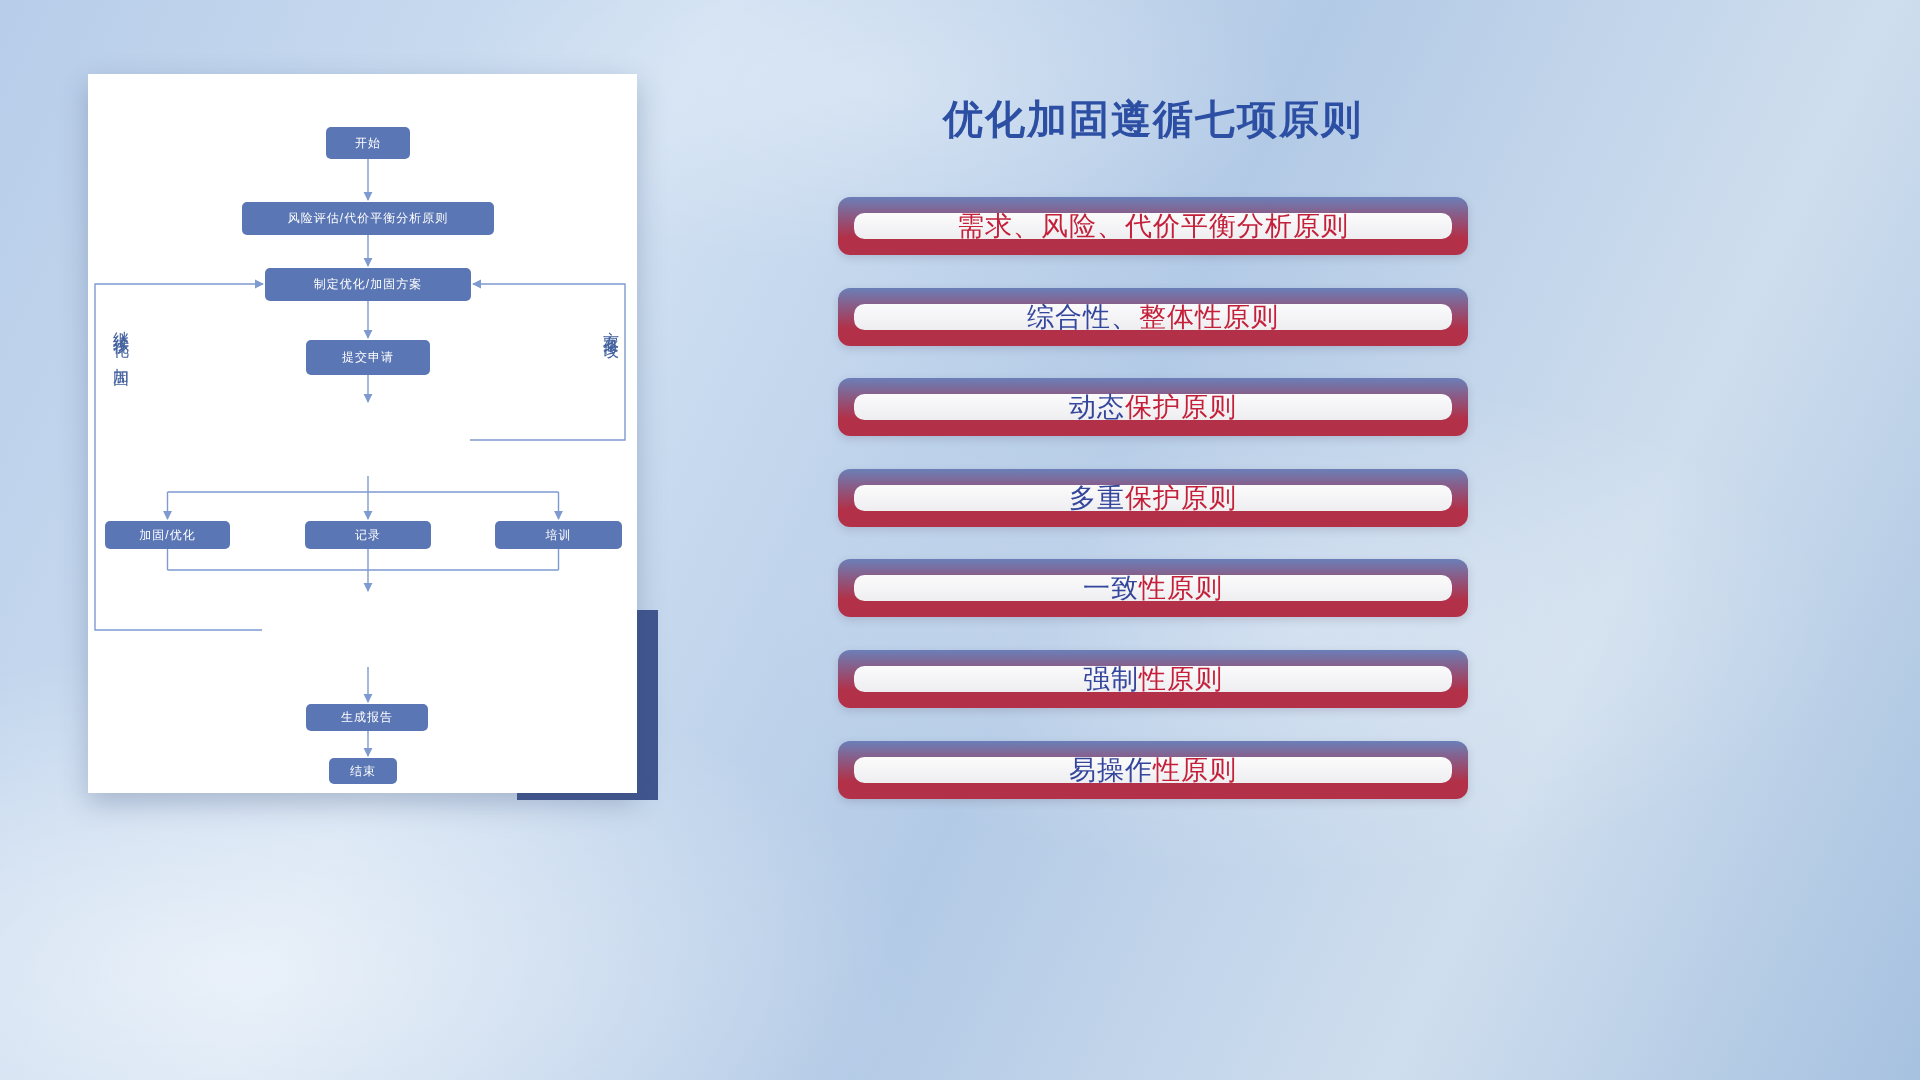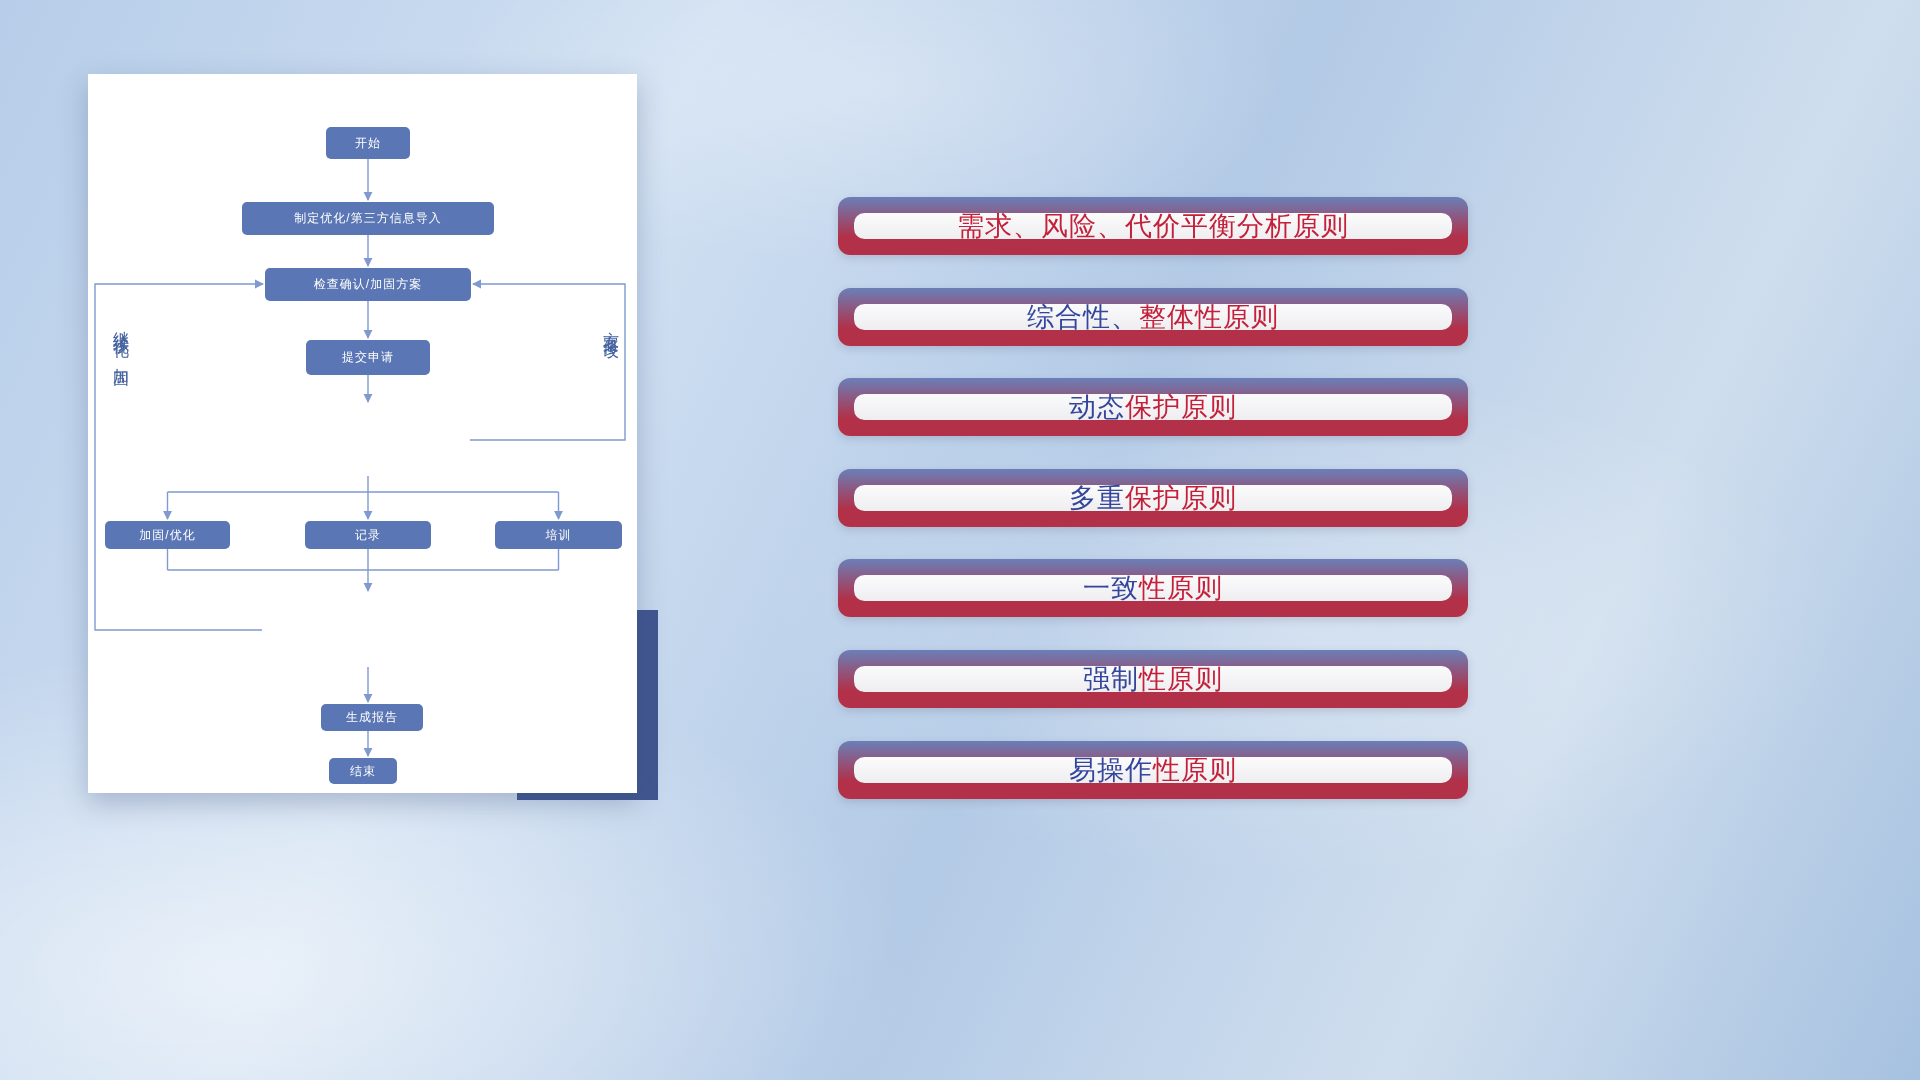--- a/index.html
+++ b/index.html
@@ -63,44 +63,45 @@
         <path d="M280 475 V517" marker-end="url(#ah)"></path>
         <path d="M280 593 V628" marker-end="url(#ah)"></path>
         <path d="M280 657 V682" marker-end="url(#ah)"></path>
         <path d="M382 366 H537 V210 H385" marker-end="url(#ah)"></path>
         <path d="M174 556 H7 V210 H175" marker-end="url(#ah)"></path>
       </g>
     </svg>
 
     <div class="node" style="left:238px;top:53px;width:84px;height:32px">开始</div>
 
-    <div class="node" style="left:154px;top:128px;width:252px;height:33px">制定优化/第三方信息导入</div>
+    <div class="node" style="left:154px;top:128px;width:252px;height:33px">风险评估/代价平衡分析原则</div>
 
-    <div class="node" style="left:177px;top:194px;width:206px;height:33px">检查确认/加固方案</div>
+    <div class="node" style="left:177px;top:194px;width:206px;height:33px">制定优化/加固方案</div>
 
     <div class="node" style="left:218px;top:266px;width:124px;height:35px">提交申请</div>
 
 
     <div class="node small" style="left:17px;top:447px;width:125px;height:28px">加固/优化</div>
 
     <div class="node small" style="left:217px;top:447px;width:126px;height:28px">记录</div>
 
     <div class="node small" style="left:407px;top:447px;width:127px;height:28px">培训</div>
 
 
-    <div class="node small" style="left:233px;top:630px;width:102px;height:27px">生成报告</div>
+    <div class="node small" style="left:218px;top:630px;width:122px;height:27px">生成报告</div>
 
     <div class="node small" style="left:241px;top:684px;width:68px;height:26px">结束</div>
 
     <div class="vlabel" style="left:22px;top:244px">继续优化/加固</div>
 
     <div class="vlabel" style="left:512px;top:244px">方案修改</div>
 
   </div>
 
+  <div class="page-title">优化加固遵循七项原则</div>
 
   <div class="principle" style="top:197px">
     <div class="principle-inner">
       <span class="p-blue"></span>
       <span class="p-red">需求、风险、代价平衡分析原则</span>
     </div>
   </div>
 
   <div class="principle" style="top:288px">
     <div class="principle-inner">

